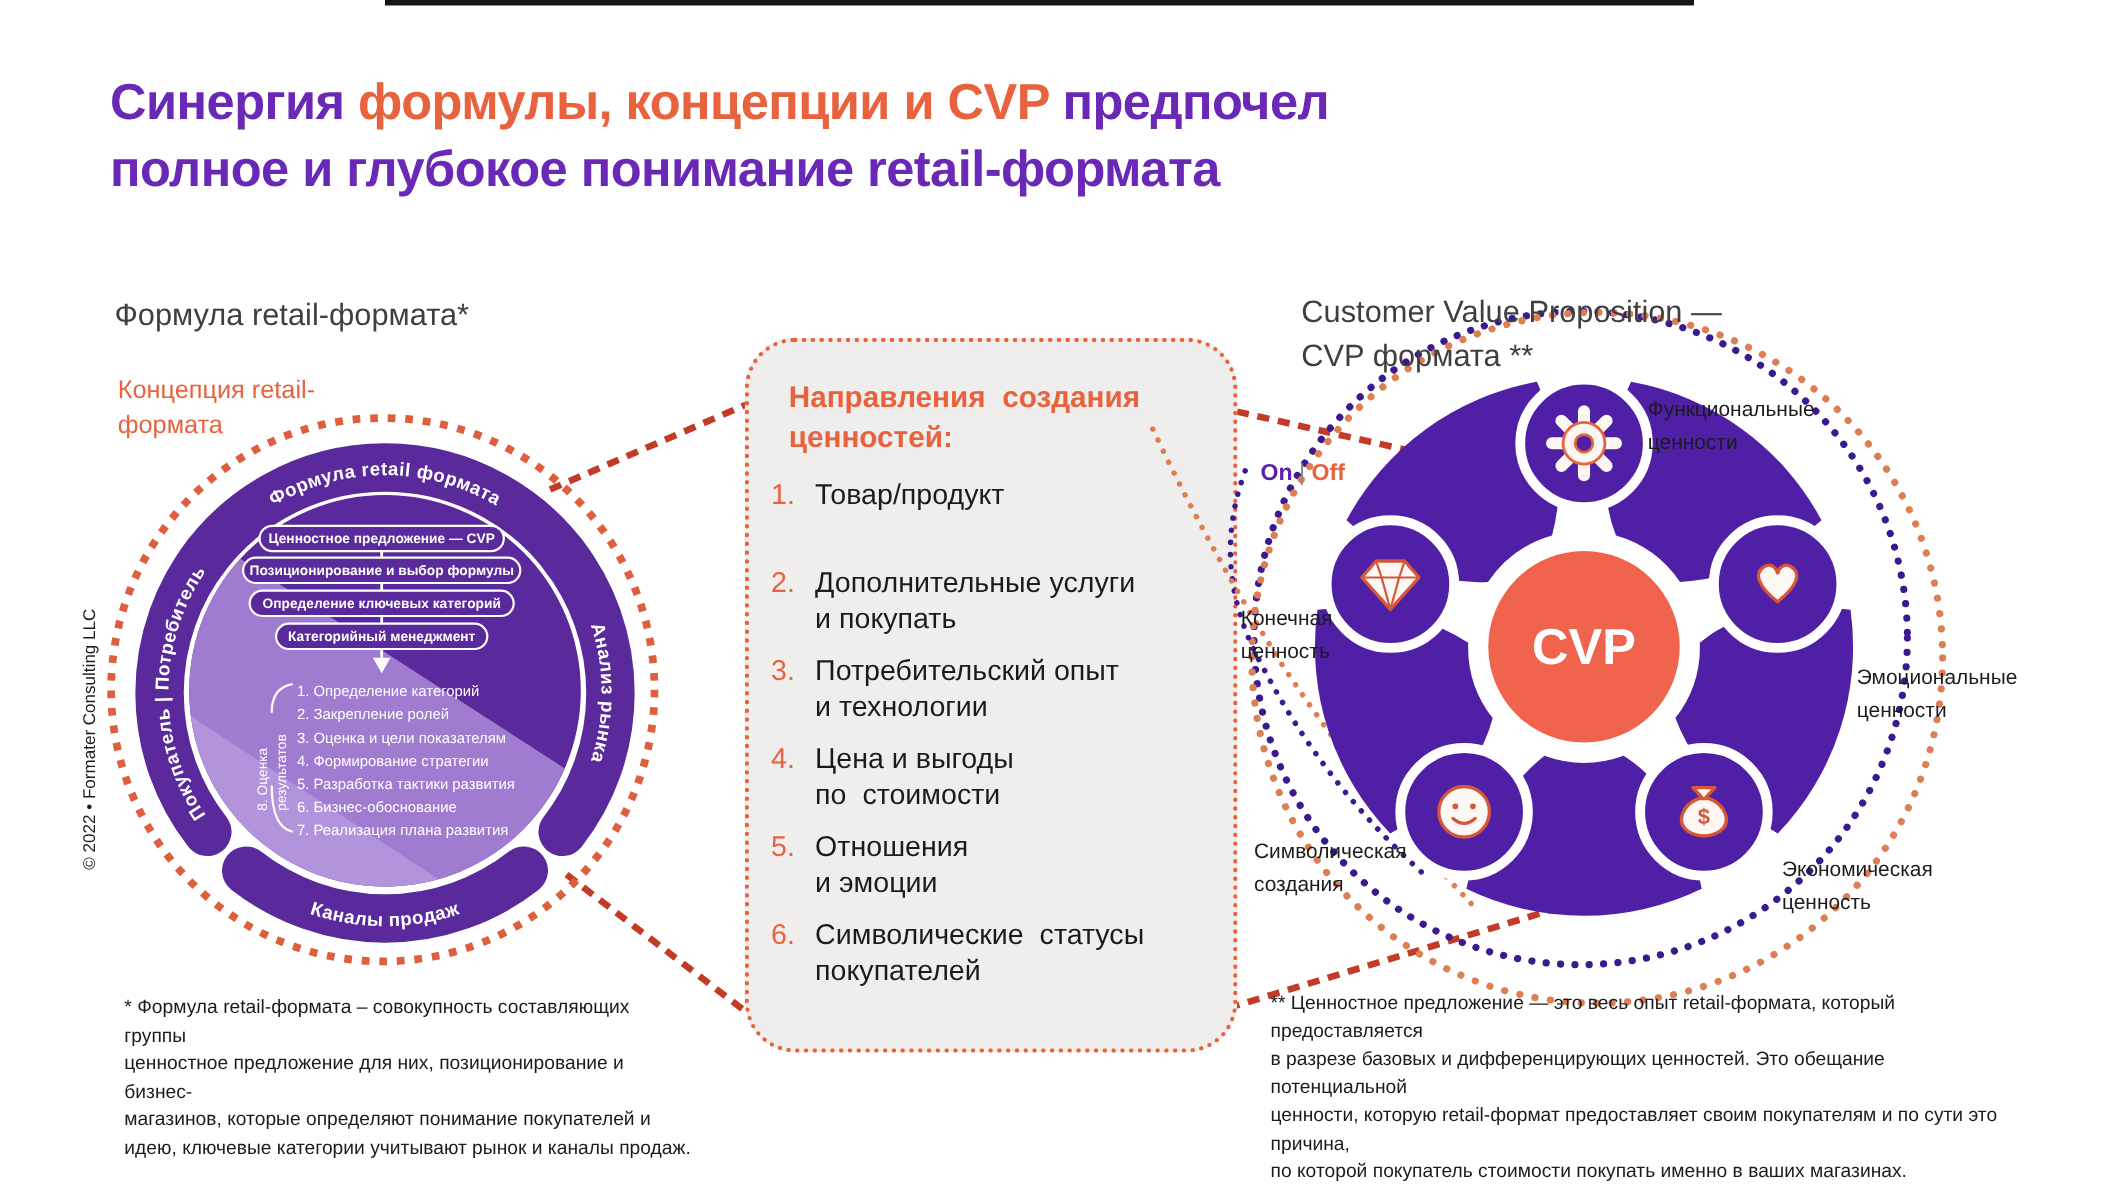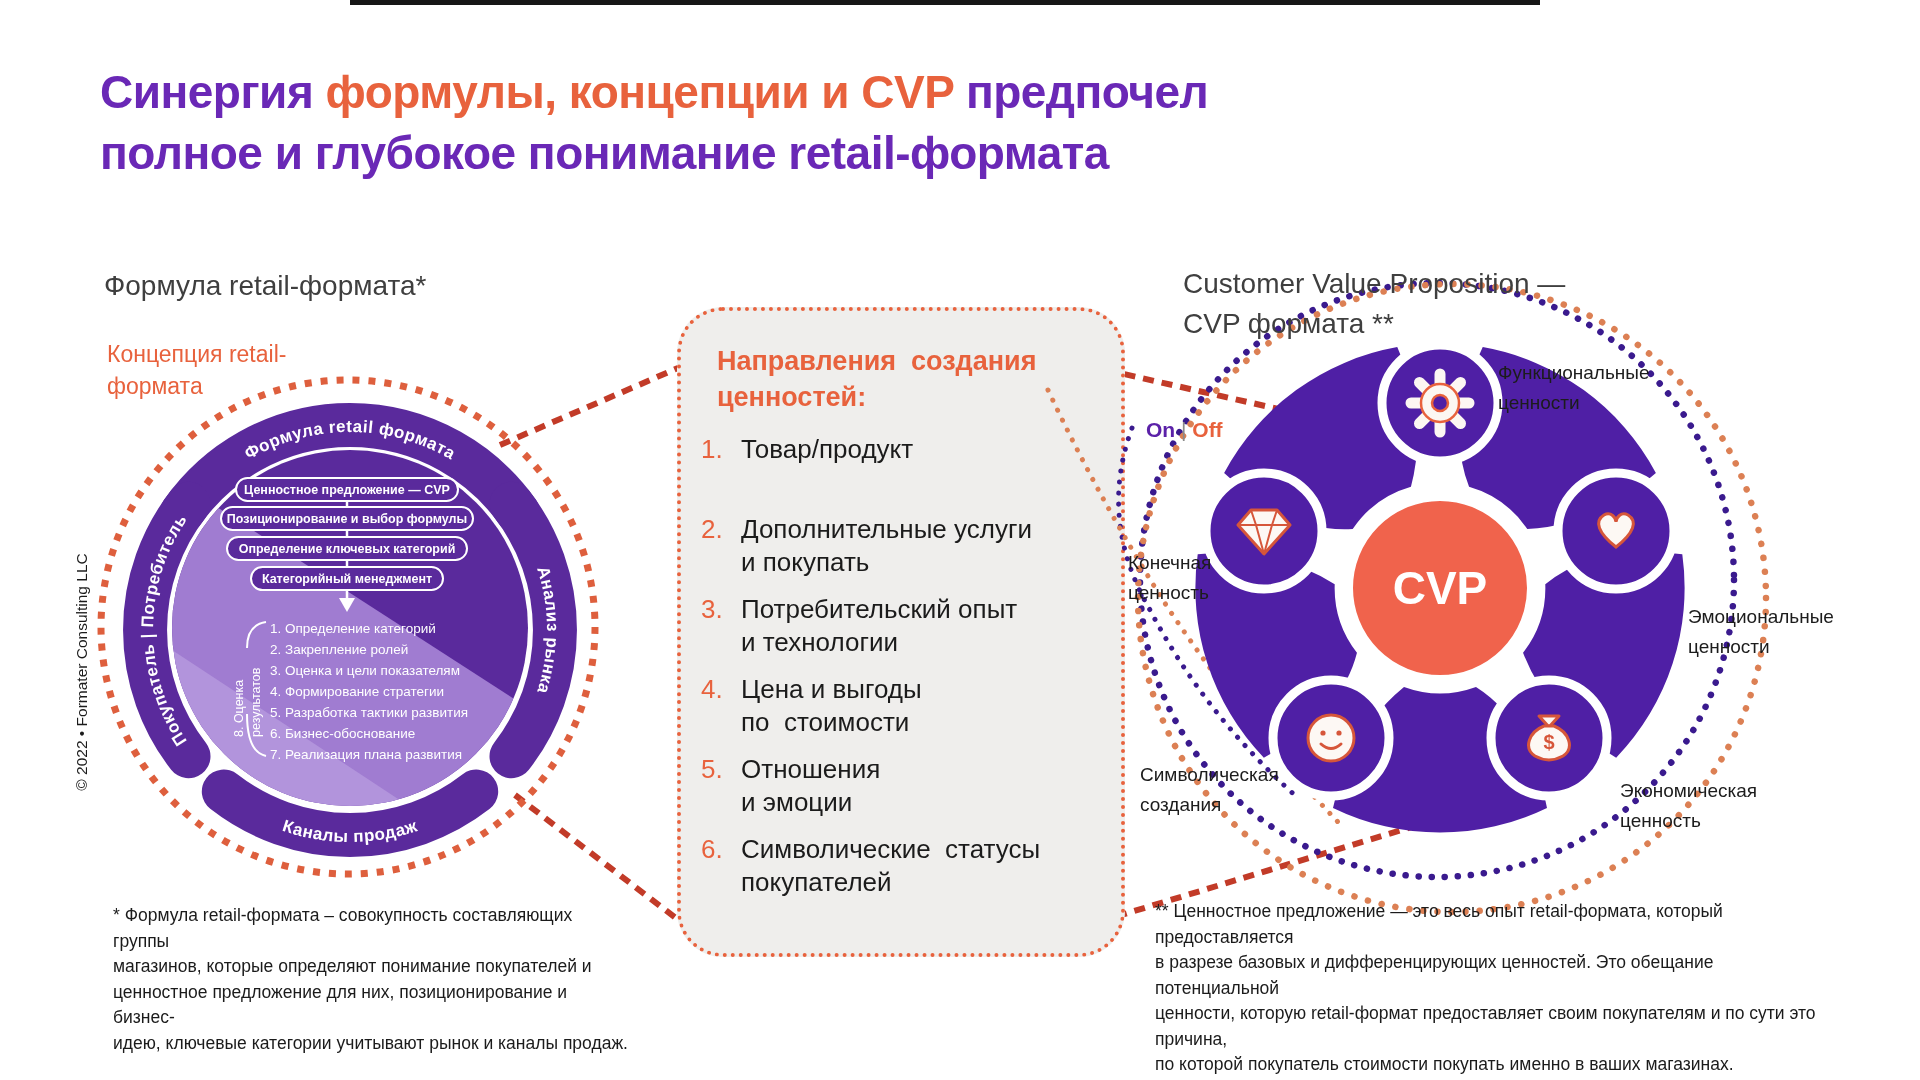--- a/index.html
+++ b/index.html
@@ -240,22 +240,22 @@
 
 <div class="abs onoff"><span class="on">On</span><span class="sep"> | </span><span class="off">Off</span></div>
 <div class="abs flabel" style="left:1498px;top:358px;width:180px;">Функциональные ценности</div>
 <div class="abs flabel" style="left:1688px;top:602px;width:165px;">Эмоциональные ценности</div>
 <div class="abs flabel" style="left:1620px;top:776px;width:160px;">Экономическая ценность</div>
 <div class="abs flabel" style="left:1140px;top:760px;width:160px;">Символическая создания</div>
 <div class="abs flabel" style="left:1128px;top:548px;width:115px;">Конечная ценность</div>
 
 <div class="abs footnote fn-left">
   <span>* Формула retail-формата – совокупность составляющих группы</span>
+  <span>ценностное предложение для них, позиционирование и бизнес-</span>
   <span>магазинов, которые определяют понимание покупателей и</span>
-  <span>ценностное предложение для них, позиционирование и бизнес-</span>
   <span>идею, ключевые категории учитывают рынок и каналы продаж.</span>
 </div>
 <div class="abs footnote fn-right">
   <span>** Ценностное предложение — это весь опыт retail-формата, который предоставляется</span>
   <span>в разрезе базовых и дифференцирующих ценностей. Это обещание потенциальной</span>
   <span>ценности, которую retail-формат предоставляет своим покупателям и по сути это причина,</span>
   <span>по которой покупатель стоимости покупать именно в ваших магазинах.</span>
 </div>
 
 <div class="abs copyright">© 2022 • Formater Consulting LLC</div>

